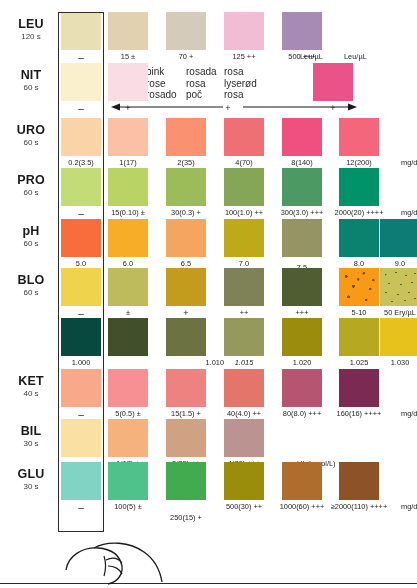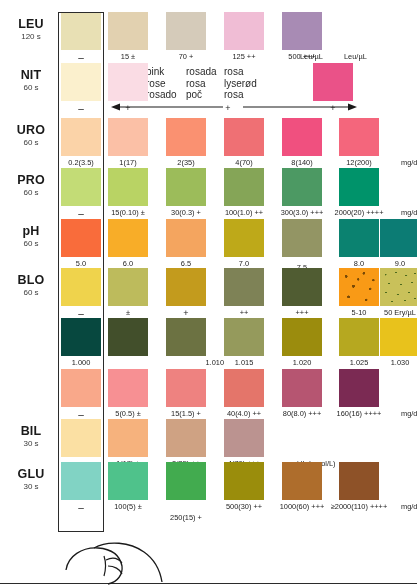--- a/index.html
+++ b/index.html
@@ -230,24 +230,28 @@
     <div class="patch" style="left: 61px; top: 318px; width: 40px; height: 38px; background: rgb(7, 72, 63);"></div>
     <div class="patch" style="left: 108px; top: 318px; width: 40px; height: 38px; background: rgb(66, 79, 43);"></div>
     <div class="patch" style="left: 166px; top: 318px; width: 40px; height: 38px; background: rgb(108, 114, 66);"></div>
     <div class="patch" style="left: 224px; top: 318px; width: 40px; height: 38px; background: rgb(149, 154, 92);"></div>
     <div class="patch" style="left: 282px; top: 318px; width: 40px; height: 38px; background: rgb(155, 140, 13);"></div>
     <div class="patch" style="left: 339px; top: 318px; width: 40px; height: 38px; background: rgb(182, 168, 32);"></div>
     <div class="patch" style="left: 380px; top: 318px; width: 40px; height: 38px; background: rgb(232, 194, 28);"></div>
     <div class="caption" style="left: 43px; top: 359px; width: 76px;">1.000</div>
     <div class="caption" style="left: 90px; top: 359px; width: 76px; margin-top: 33px;">1.005</div>
     <div class="caption" style="left: 148px; top: 359px; width: 76px; text-align: right;">1.010</div>
-    <div class="caption" style="left: 206px; top: 359px; width: 76px;">1.015</div>
+    <div class="caption" style="left: 206px; top: 359px; width: 76px; font-style: italic;">1.015</div>
     <div class="caption" style="left: 264px; top: 359px; width: 76px;">1.020</div>
     <div class="caption" style="left: 321px; top: 359px; width: 76px;">1.025</div>
     <div class="caption" style="left: 362px; top: 359px; width: 76px;">1.030</div>
+    <div class="analyte" style="top: 375px;">
+      <span class="code">KET</span>
+      <span class="time">40 s</span>
+    </div>
     <div class="patch" style="left: 61px; top: 369px; width: 40px; height: 38px; background: rgb(249, 168, 138);"></div>
     <div class="patch" style="left: 108px; top: 369px; width: 40px; height: 38px; background: rgb(247, 144, 147);"></div>
     <div class="patch" style="left: 166px; top: 369px; width: 40px; height: 38px; background: rgb(238, 130, 128);"></div>
     <div class="patch" style="left: 224px; top: 369px; width: 40px; height: 38px; background: rgb(228, 117, 106);"></div>
     <div class="patch" style="left: 282px; top: 369px; width: 40px; height: 38px; background: rgb(182, 85, 113);"></div>
     <div class="patch" style="left: 339px; top: 369px; width: 40px; height: 38px; background: rgb(123, 42, 83);"></div>
     <div class="caption dash" style="left: 43px; top: 410px; width: 76px;">–</div>
     <div class="caption" style="left: 90px; top: 410px; width: 76px;">5(0.5) ±</div>
     <div class="caption" style="left: 148px; top: 410px; width: 76px;">15(1.5) +</div>
     <div class="caption" style="left: 206px; top: 410px; width: 76px;">40(4.0) ++</div>

